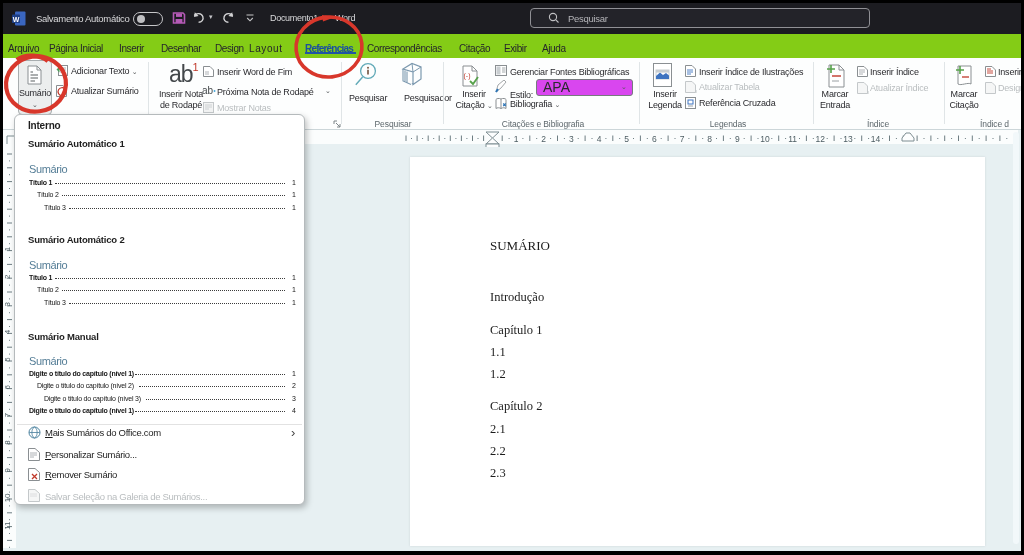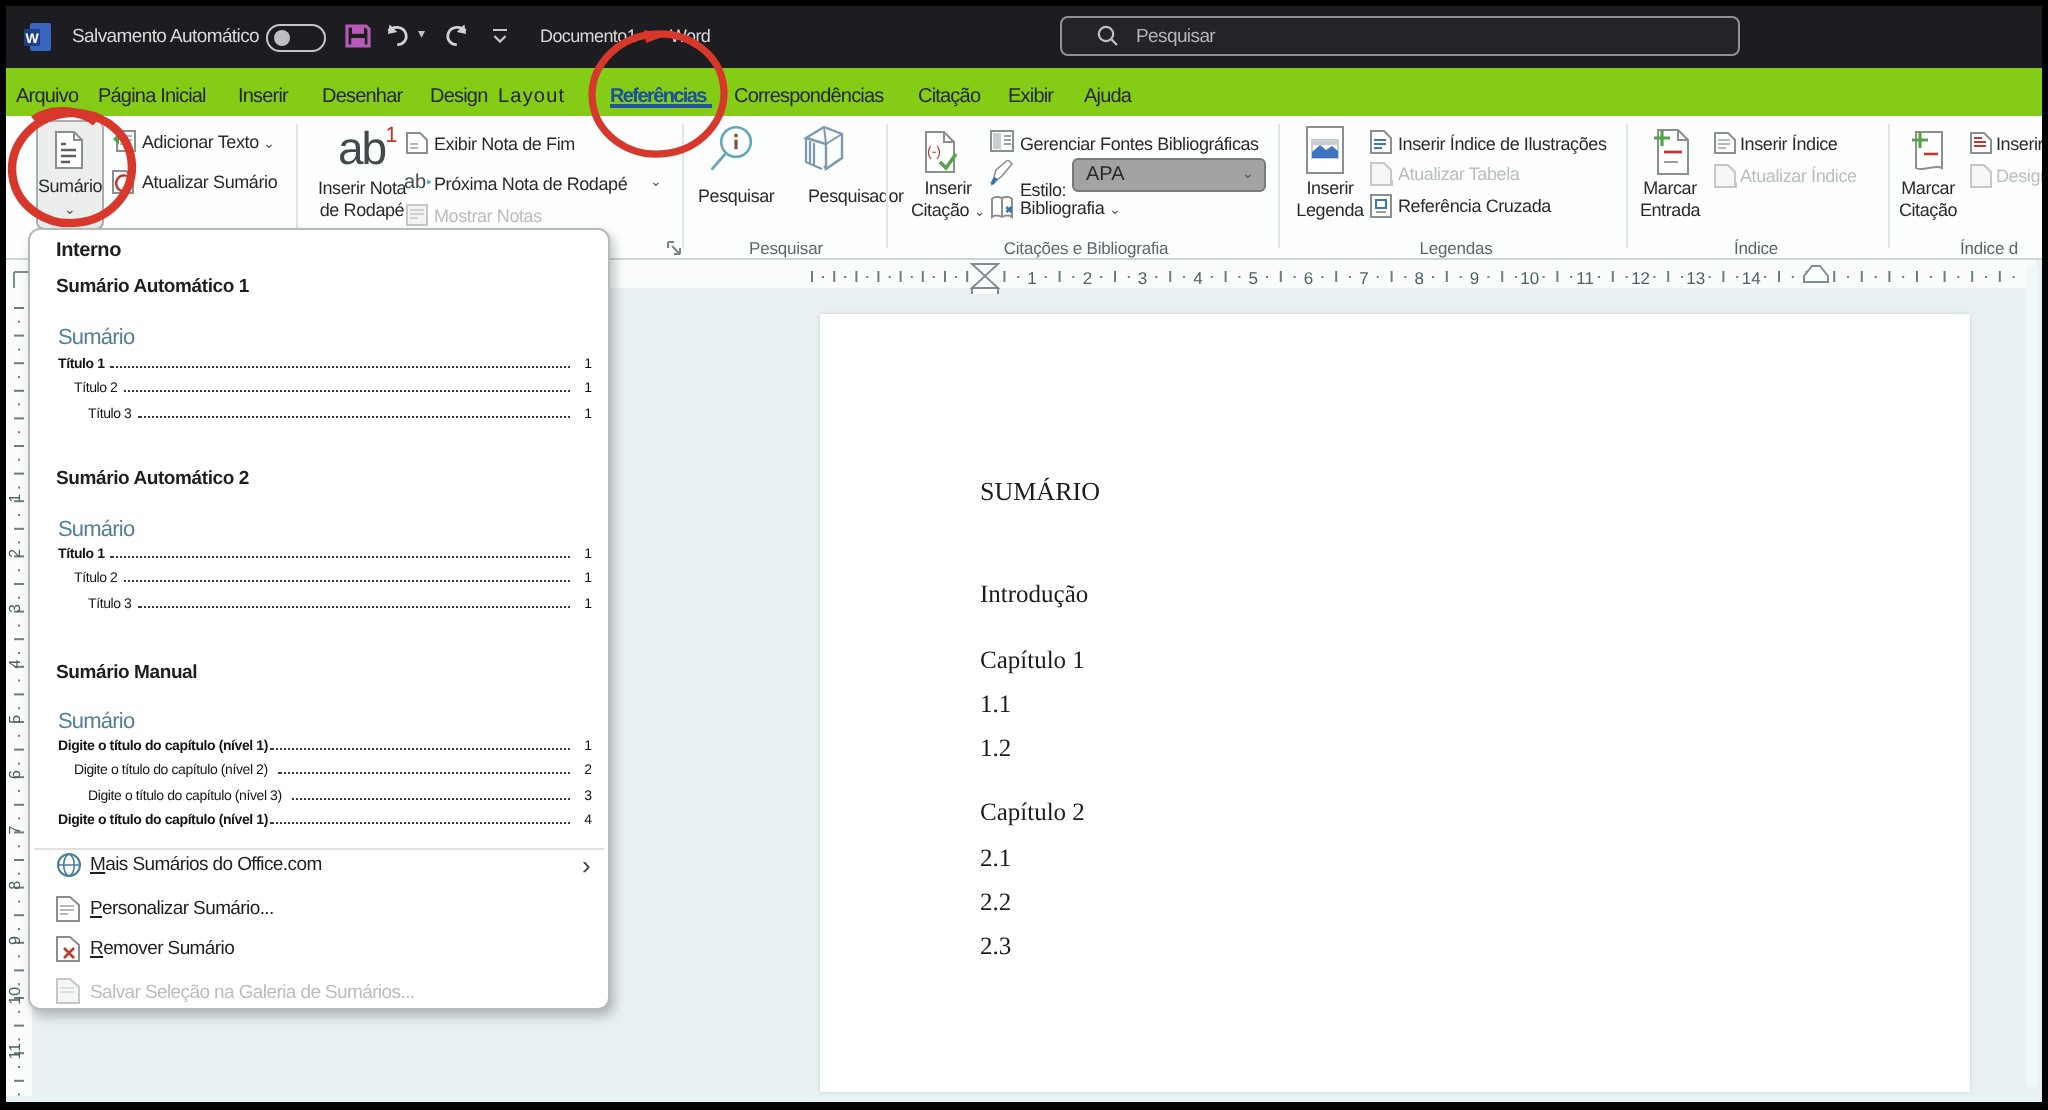--- a/index.html
+++ b/index.html
@@ -113,21 +113,21 @@
 
     <div class="sep" style="left:145px"></div>
 
     <div class="abs" style="left:166px;top:3px;font-size:23px;color:#43484b;letter-spacing:-1px">ab<span style="font-size:11px;color:#c0392b;vertical-align:11px">1</span></div>
     <div class="rbtxt" style="left:150px;top:31px;width:56px;text-align:center;line-height:11px">Inserir Nota<br>de Rodapé</div>
 
     <svg class="abs" style="left:200px;top:8px" width="11" height="11">
         <path d="M0.5 0.5 H7 L10.5 4 V10.5 H0.5 Z" fill="#fff" stroke="#8a8f92"></path>
         <path d="M2 6 H6 M2 8 H6" stroke="#9aa0a3" stroke-width="0.8"></path>
       </svg>
-    <div class="rbtxt" style="left:214px;top:9px">Exibir Nota de Fim</div>
+    <div class="rbtxt" style="left:214px;top:9px">Inserir Word de Fim</div>
     <div class="abs" style="left:199px;top:27px;font-size:10px;color:#43484b">ab<span style="color:#2e9bd6;font-size:8px">‣</span></div>
     <div class="rbtxt" style="left:214px;top:29px">Próxima Nota de Rodapé</div>
     <div class="abs chev" style="left:322px;top:29px">⌄</div>
     <svg class="abs" style="left:200px;top:44px" width="11" height="11">
         <rect x="0.5" y="0.5" width="10" height="10" fill="#f2f3f3" stroke="#c4c8ca"></rect>
         <path d="M2 3 H9 M2 5 H9 M2 7 H6" stroke="#c4c8ca" stroke-width="0.8"></path>
       </svg>
     <div class="rbtxt grey" style="left:214px;top:45px">Mostrar Notas</div>
     <svg class="abs" style="left:330px;top:62px" width="8" height="8">
         <path d="M1 1 H4 M1 1 V4 M7 7 H4 M7 7 V4 M3 3 L7 7" stroke="#7d8488" stroke-width="1" fill="none"></path>
@@ -163,21 +163,21 @@
         <rect x="0.5" y="0.5" width="11" height="10" fill="#fff" stroke="#8a8f92"></rect>
         <rect x="1.5" y="1.5" width="4" height="8" fill="#c9ced1"></rect>
         <path d="M7 3 H10.5 M7 5 H10.5 M7 7 H10.5" stroke="#9aa0a3" stroke-width="0.9"></path>
       </svg>
     <div class="rbtxt" style="left:507px;top:9px">Gerenciar Fontes Bibliográficas</div>
     <svg class="abs" style="left:492px;top:22px" width="12" height="13">
         <path d="M1 12 L3 5 L9 0 L11 2 L6 8 Z" fill="#fff" stroke="#8a8f92" stroke-width="0.8"></path>
         <path d="M1 12 L3 9" stroke="#2e75b6" stroke-width="2"></path>
       </svg>
     <div class="rbtxt" style="left:507px;top:32px">Estilo:</div>
-    <div class="abs" style="left:533px;top:21px;width:97px;height:17px;background:#a3a3a3;border:1px solid #767b7e;border-radius:3px;font-size:10px;color:#2a2a2e;line-height:15px;padding-left:6px">APA</div>
+    <div class="abs" style="left:533px;top:21px;width:97px;height:17px;background:#d946ef;border:1px solid #767b7e;border-radius:3px;font-size:14px;color:#2a2a2e;line-height:15px;padding-left:6px">APA</div>
     <div class="abs chev" style="left:618px;top:25px">⌄</div>
     <svg class="abs" style="left:492px;top:40px" width="13" height="12">
         <path d="M6 1 C4 0 1.5 0.5 1 1.5 V10.5 C2 9.5 4.5 9.5 6 10.5 C7.5 9.5 10 9.5 11 10.5 V1.5 C10.5 0.5 8 0 6 1 Z" fill="#fff" stroke="#8a8f92"></path>
         <path d="M6 1 V10.5" stroke="#8a8f92"></path>
         <path d="M8.2 5.5 l2.6 2.6 M10.8 5.5 l-2.6 2.6" stroke="#2e75b6" stroke-width="1.3"></path>
       </svg>
     <div class="rbtxt" style="left:507px;top:41px">Bibliografia <span class="chev">⌄</span></div>
 
     <div class="sep" style="left:636px"></div>
 

